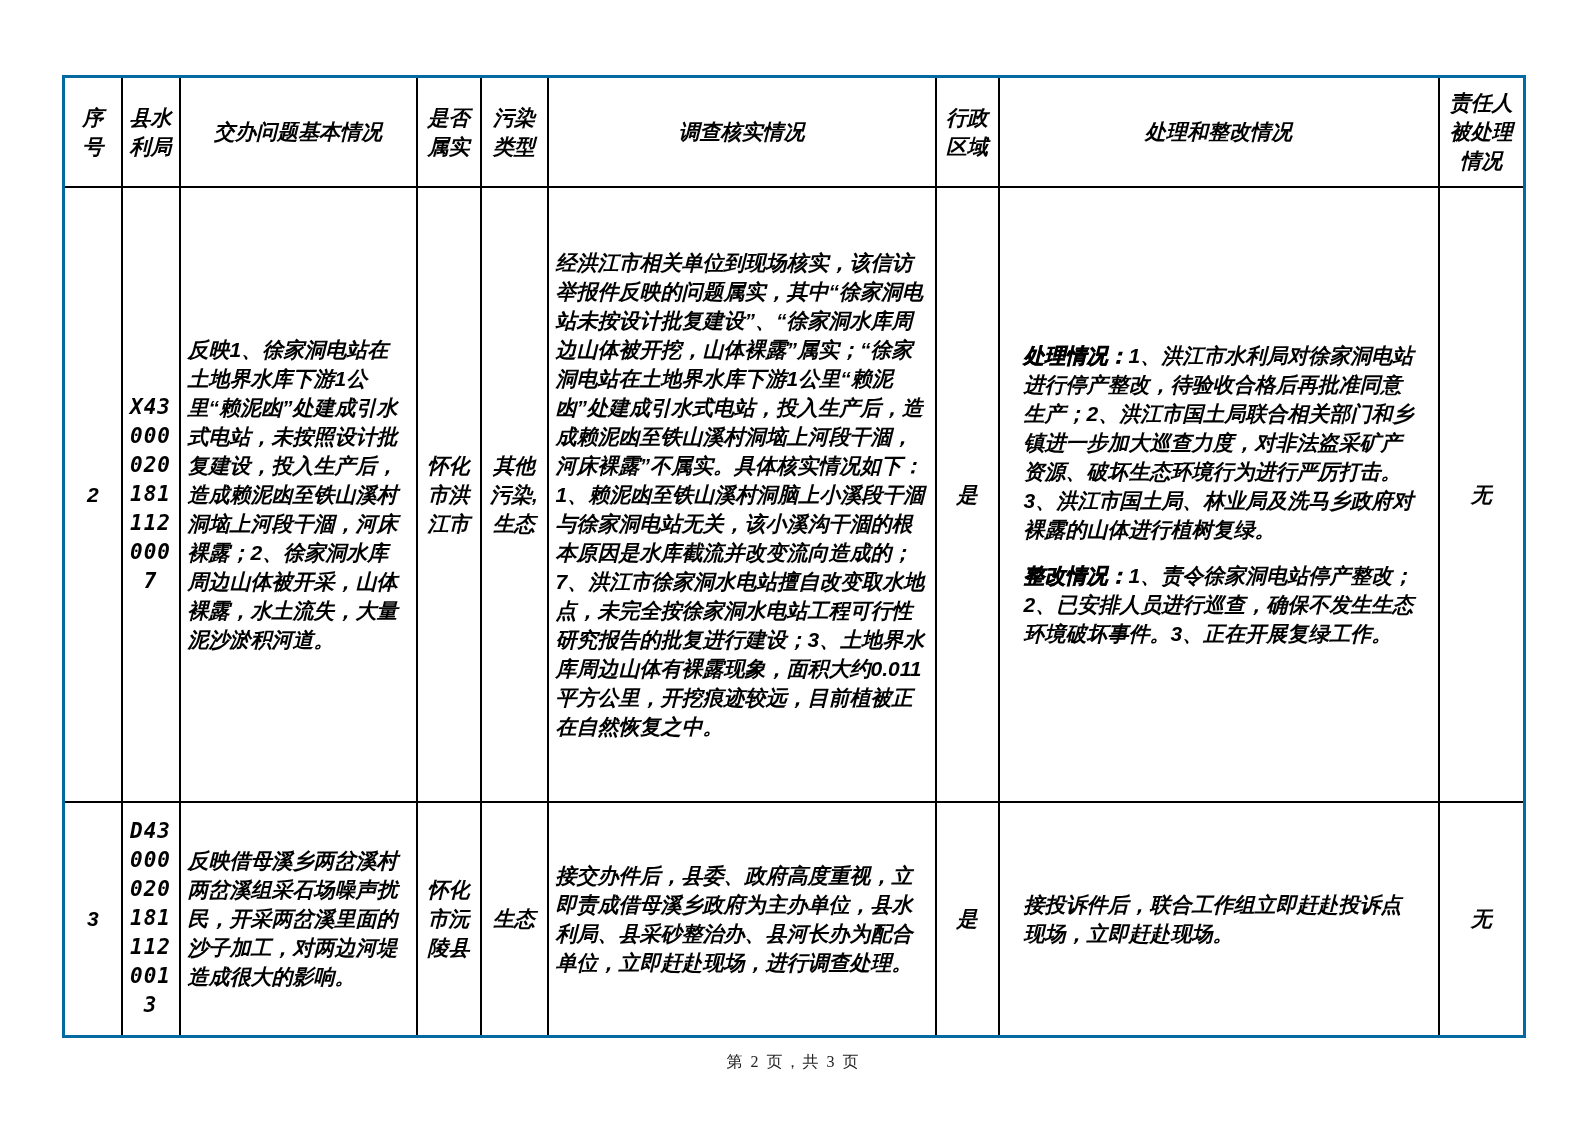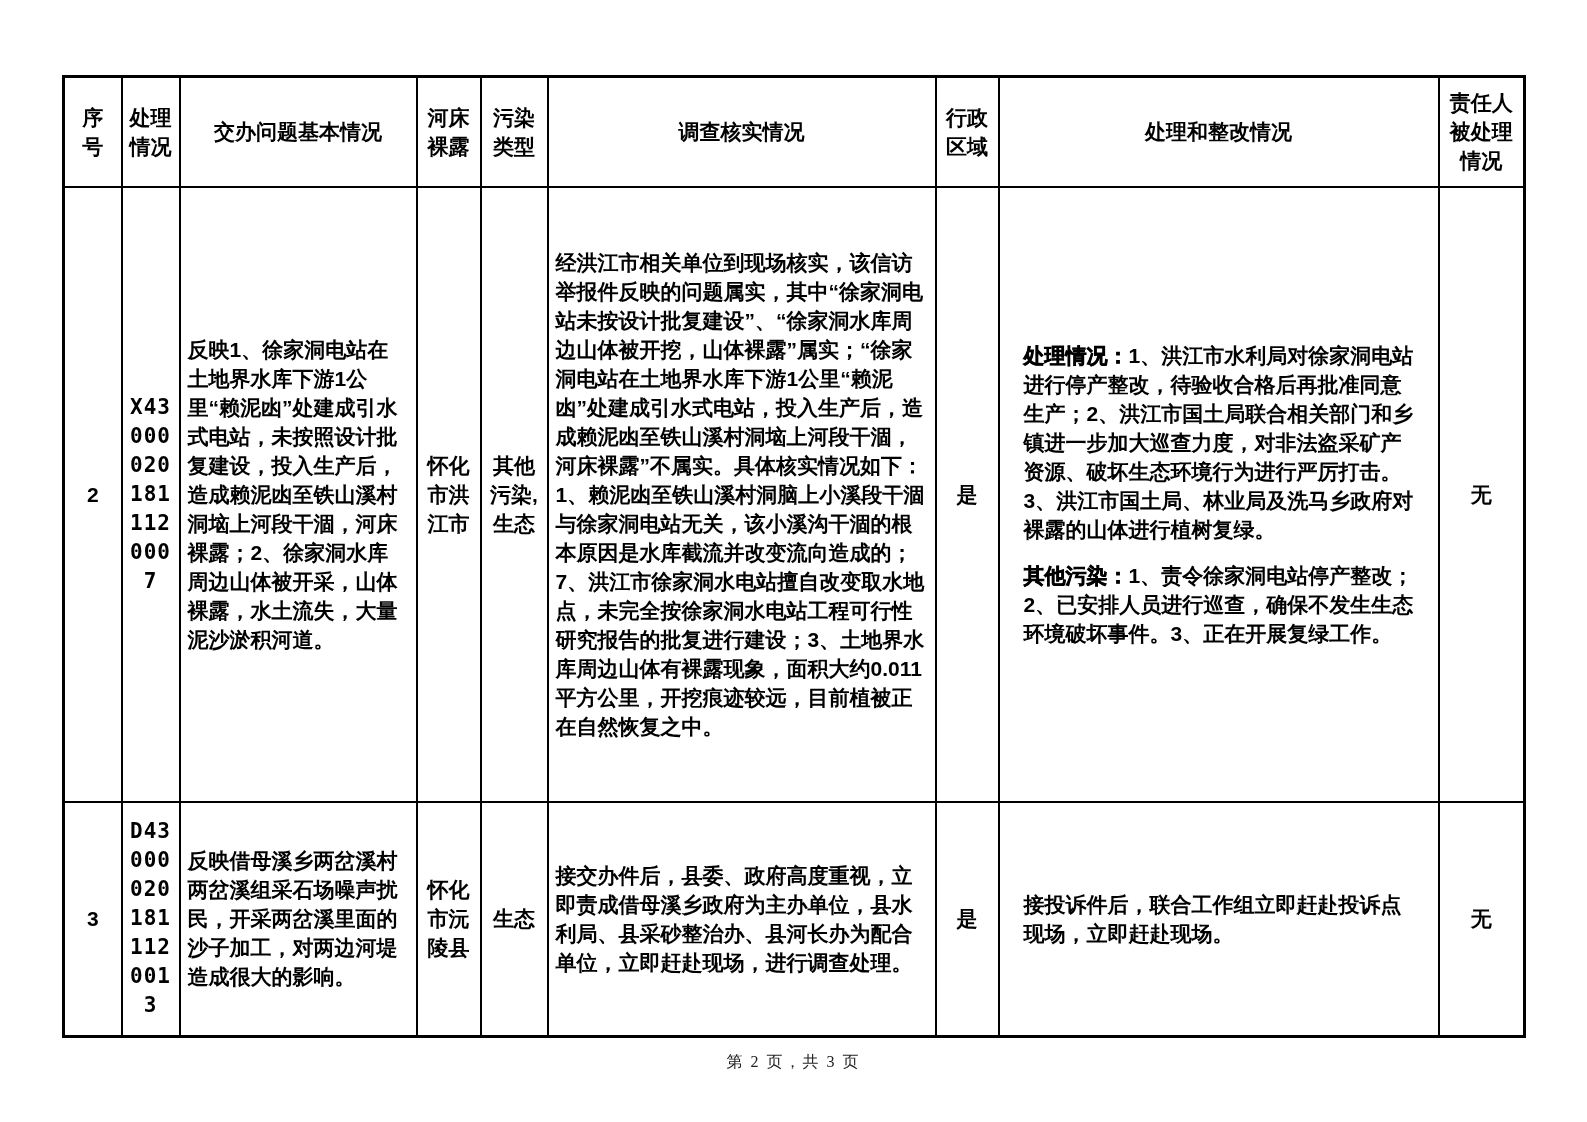--- a/index.html
+++ b/index.html
@@ -4,21 +4,22 @@
 <style>
   html,body{margin:0;padding:0;background:#fff;}
   body{
     width:1587px;height:1122px;position:relative;
     font-family:"Liberation Sans","DejaVu Sans",sans-serif;
     color:#000;
   }
   .sheet{position:absolute;left:62px;top:75px;width:1461px;}
   table.report{
     border-collapse:collapse;table-layout:fixed;width:1461px;
-    border:3px solid #000000;
+    border:3px solid #0369a1;
+    font-style:italic;
   }
   table.report th,table.report td{
     border:2px solid #000;
     vertical-align:middle;
     padding:4px 7px;
     font-size:21px;
     line-height:29px;
     font-weight:700;
     word-break:break-all;
     box-sizing:border-box;
@@ -60,43 +61,43 @@
       <col style="width:64px">
       <col style="width:67px">
       <col style="width:388px">
       <col style="width:63px">
       <col style="width:440px">
       <col style="width:86px">
     </colgroup>
     <thead>
       <tr>
         <th>序号</th>
-        <th>处理情况</th>
+        <th>县水利局</th>
         <th>交办问题基本情况</th>
-        <th>河床裸露</th>
+        <th>是否属实</th>
         <th>污染类型</th>
         <th>调查核实情况</th>
         <th>行政区域</th>
         <th>处理和整改情况</th>
         <th>责任人被处理情况</th>
       </tr>
     </thead>
     <tbody>
       <tr class="row2">
         <td class="c-center">2</td>
         <td class="caseno">X430000201811120007</td>
         <td class="c-left">反映1、徐家洞电站在土地界水库下游1公里“赖泥凼”处建成引水式电站，未按照设计批复建设，投入生产后，造成赖泥凼至铁山溪村洞垴上河段干涸，河床裸露；2、徐家洞水库周边山体被开采，山体裸露，水土流失，大量泥沙淤积河道。</td>
         <td class="c-center">怀化市洪江市</td>
         <td class="c-center">其他污染,生态</td>
         <td class="c-left prewrap">经洪江市相关单位到现场核实，该信访举报件反映的问题属实，其中“徐家洞电站未按设计批复建设”、“徐家洞水库周边山体被开挖，山体裸露”属实；“徐家洞电站在土地界水库下游1公里“赖泥凼”处建成引水式电站，投入生产后，造成赖泥凼至铁山溪村洞垴上河段干涸，河床裸露”不属实。具体核实情况如下：
 1、赖泥凼至铁山溪村洞脑上小溪段干涸与徐家洞电站无关，该小溪沟干涸的根本原因是水库截流并改变流向造成的；7、洪江市徐家洞水电站擅自改变取水地点，未完全按徐家洞水电站工程可行性研究报告的批复进行建设；3、土地界水库周边山体有裸露现象，面积大约0.011平方公里，开挖痕迹较远，目前植被正在自然恢复之中。</td>
         <td class="c-center">是</td>
         <td class="c-left">
           <p><span class="strong">处理情况：</span><span>1、洪江市水利局对徐家洞电站进行停产整改，待验收合格后再批准同意生产；2、洪江市国土局联合相关部门和乡镇进一步加大巡查力度，对非法盗采矿产资源、破坏生态环境行为进行严厉打击。3、洪江市国土局、林业局及洗马乡政府对裸露的山体进行植树复绿。</span></p>
-          <p><span class="strong">其他污染：</span><span>1、责令徐家洞电站停产整改；2、已安排人员进行巡查，确保不发生生态环境破坏事件。3、正在开展复绿工作。</span></p>
+          <p><span class="strong">整改情况：</span><span>1、责令徐家洞电站停产整改；2、已安排人员进行巡查，确保不发生生态环境破坏事件。3、正在开展复绿工作。</span></p>
         </td>
         <td class="c-center">无</td>
       </tr>
       <tr class="row3">
         <td class="c-center">3</td>
         <td class="caseno">D430000201811120013</td>
         <td class="c-left">反映借母溪乡两岔溪村两岔溪组采石场噪声扰民，开采两岔溪里面的沙子加工，对两边河堤造成很大的影响。</td>
         <td class="c-center">怀化市沅陵县</td>
         <td class="c-center">生态</td>
         <td class="c-left prewrap">接交办件后，县委、政府高度重视，立即责成借母溪乡政府为主办单位，县水利局、县采砂整治办、县河长办为配合单位，立即赶赴现场，进行调查处理。</td>

